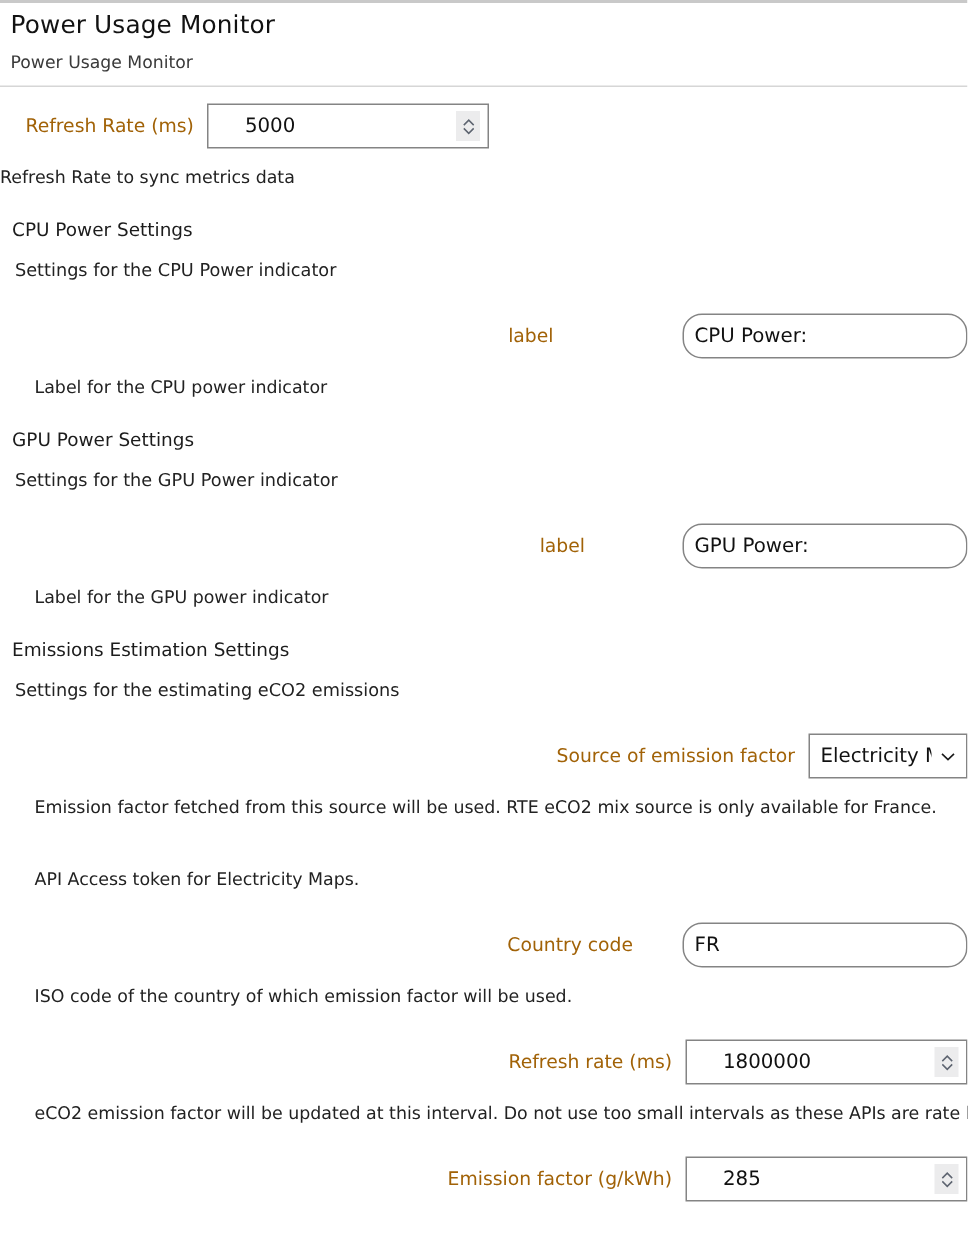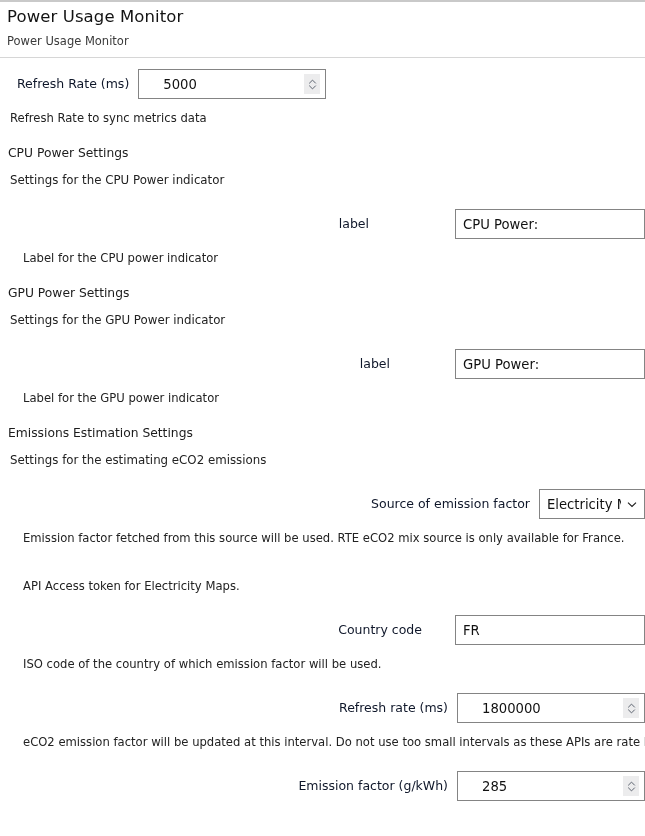--- a/index.html
+++ b/index.html
@@ -50,29 +50,28 @@
   
   .setting-row {
     display: flex;
     align-items: center;
     padding-left: 17px;
     height: 30px;
   }
   .setting-row.indent-2 { padding-left: 23px; justify-content: flex-end; }
   .setting-label {
     font-size: 12.5px;
-    color: #0f172a;
+    color: #a16207;
     white-space: nowrap;
     padding-right: 9px;
     line-height: 16px;
   }
   .setting-desc {
     font-size: 11.6px;
     color: #222222;
-    padding-left: 10px;
     line-height: 15px;
     white-space: nowrap;
   }
   .setting-desc.indent-2 { padding-left: 23px; }
 
   .row-gap-sm { height: 12px; }
   .row-gap-md { height: 19px; }
   .row-gap-lg { height: 21px; }
 
   
@@ -98,21 +97,21 @@
     font-family: "DejaVu Sans", "Liberation Sans", sans-serif;
     font-size: 13.2px;
     color: #111111;
     padding: 0 7px;
     outline: none;
     border-radius: 0;
     display: flex;
     align-items: center;
   }
   .text-input.w-188 { width: 188px; }
-  .text-input.w-190 { width: 190px; }
+  .text-input.w-190 { width: 190px; border-radius: 13px; }
 
   .num-wrap {
     position: relative;
     display: inline-block;
   }
   .num-wrap .text-input { padding-right: 30px; padding-left: 24px; }
   .spinner {
     position: absolute;
     right: 6px;
     top: 50%;

